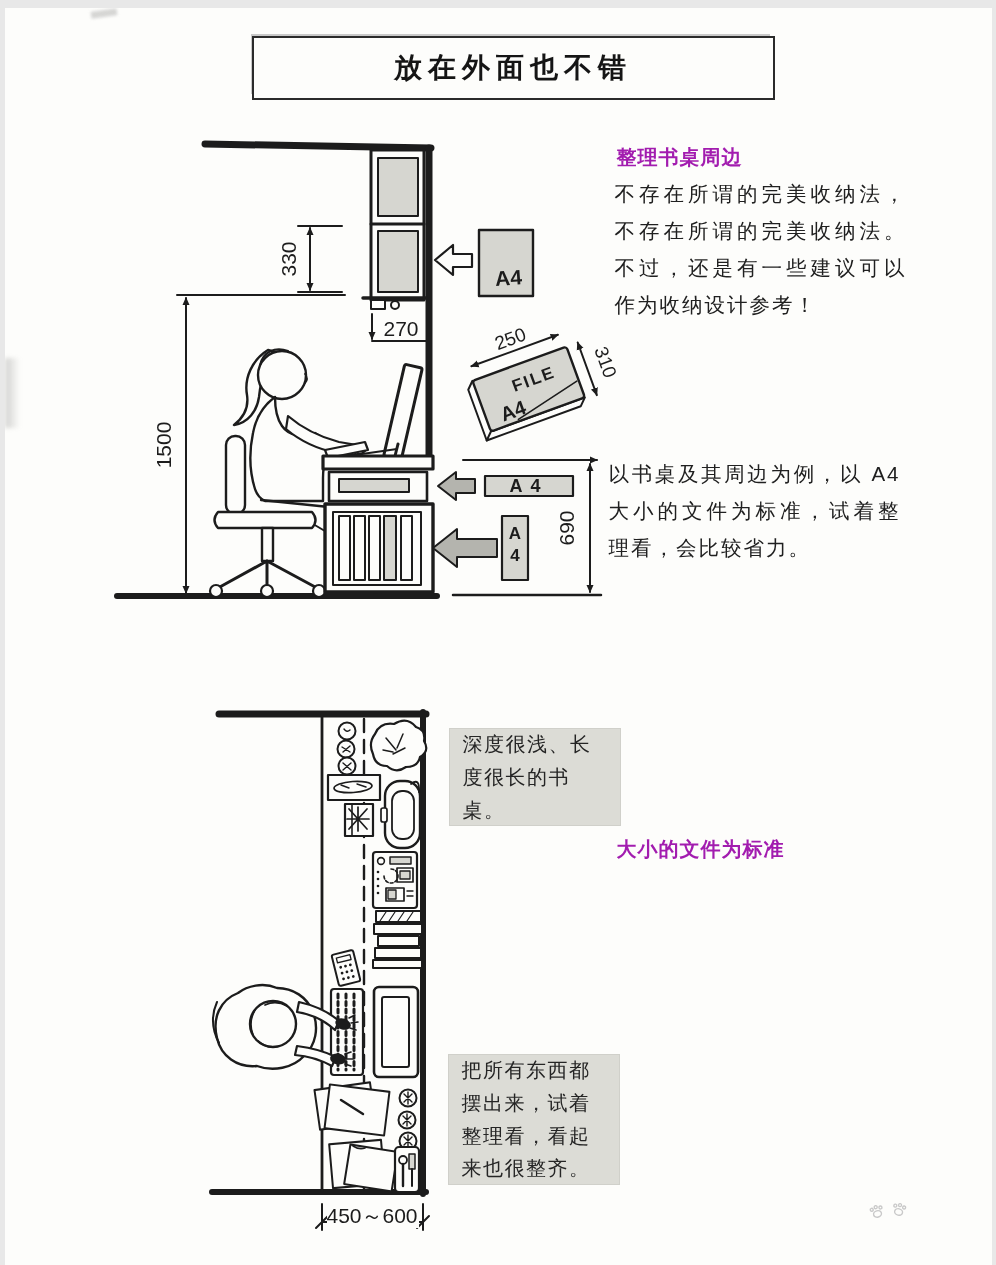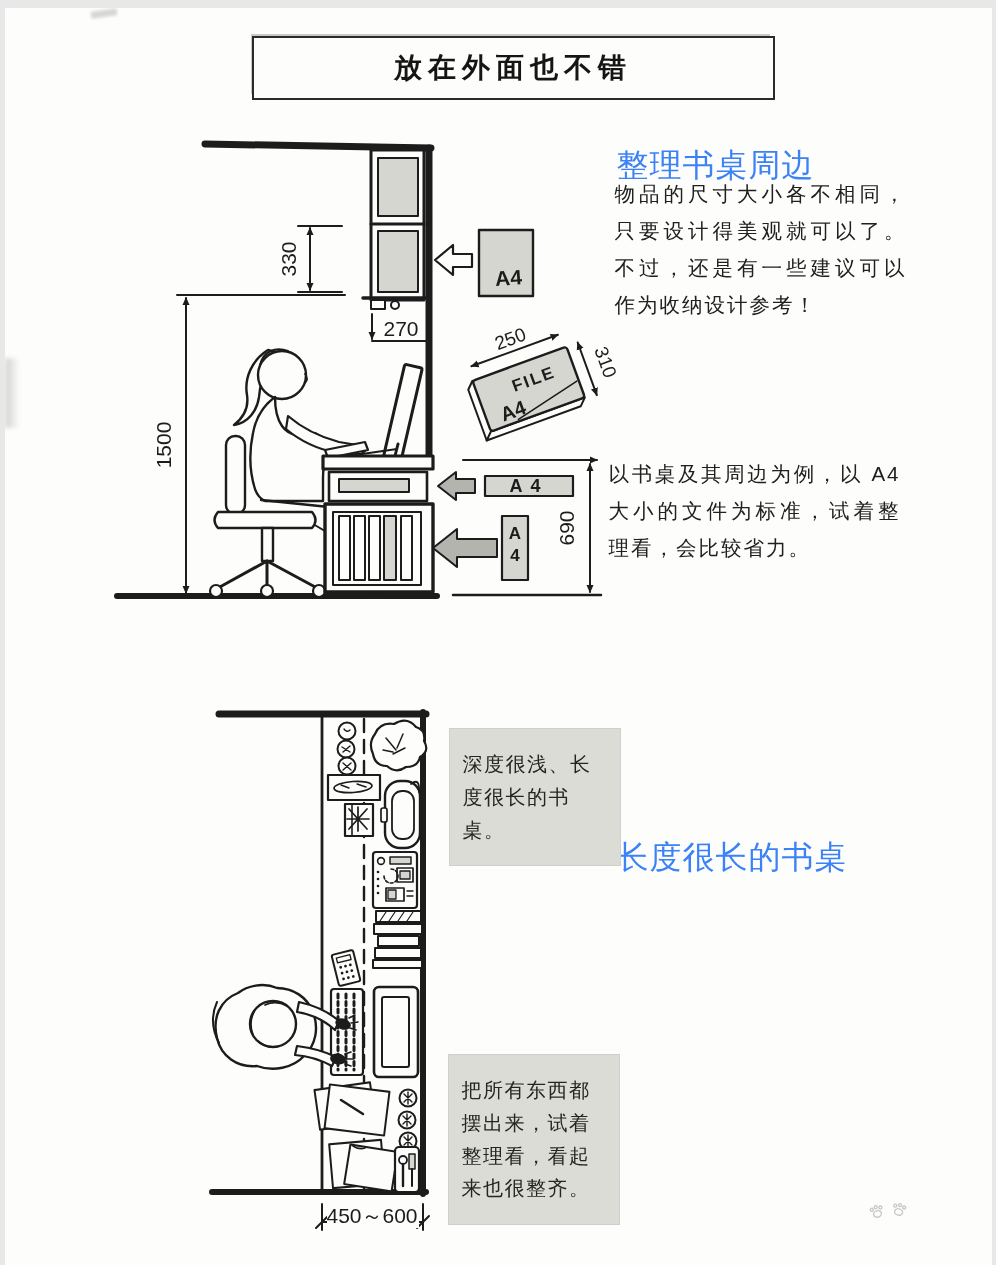--- a/index.html
+++ b/index.html
@@ -10,28 +10,28 @@
   }
   .abs { position:absolute; }
   .title-box {
     left:247px; top:28px; width:523px; height:64px;
     border:2.5px solid #2b2b2b; display:flex; align-items:center; justify-content:center;
     box-shadow:-3px -4px 0 -2px #c9c9c9;
   }
   .title-box .t {
     font-size:28px; font-weight:bold; letter-spacing:6px; color:#151515;
   }
-  .h1 { font-size:32px; font-weight:normal; letter-spacing:1px; color:#3b82f6; }
+  .h1 { font-size:20px; font-weight:bold; letter-spacing:1px; color:#a21caf; }
   .para {
     font-size:20.5px; line-height:1.8; letter-spacing:2px; color:#202020;
     text-align:justify;
   }
   .callout {
     background:#dcdcd6; font-size:20px; line-height:1.64; letter-spacing:1.5px;
-    color:#252525; padding:20px 14px; box-shadow:0 0 0 1px #d0d0ca inset;
+    color:#252525; padding:0 14px; box-shadow:0 0 0 1px #d0d0ca inset;
   }
   .watermark {
     left:836px; top:1206px; width:160px;
     font-size:27px; font-weight:bold; letter-spacing:3px;
     color:#f4f4f2;
     text-shadow:2px 3px 2px rgba(60,60,60,.72), 0 0 1px #a9a9a9;
     white-space:nowrap;
   }
   .paws { left:862px; top:1192px; }
   .smudge1 {
@@ -51,24 +51,24 @@
 <div class="page">
 
   <div class="abs smudge1"></div>
   <div class="abs smudge2"></div>
 
   <div class="abs title-box">
     <span class="t">放在外面也不错</span>
   </div>
 
   <div class="abs h1" style="left:612px; top:136px;">整理书桌周边</div>
-  <div class="abs para" style="left:610px; top:168px; width:292px;">物品的尺寸大小各不相同，只要设计得美观就可以了。不过，还是有一些建议可以作为收纳设计参考！</div>
+  <div class="abs para" style="left:610px; top:168px; width:292px;">不存在所谓的完美收纳法，不存在所谓的完美收纳法。不过，还是有一些建议可以作为收纳设计参考！</div>
   <div class="abs para" style="left:604px; top:448px; width:292px;">以书桌及其周边为例，以 A4 大小的文件为标准，试着整理看，会比较省力。</div>
 
-  <div class="abs h1" style="left:612px; top:828px;">长度很长的书桌</div>
+  <div class="abs h1" style="left:612px; top:828px;">大小的文件为标准</div>
 
   <div class="abs callout" style="left:444px; top:720px; width:172px;">深度很浅、长度很长的书桌。</div>
   <div class="abs callout" style="left:443px; top:1046px; width:172px;">把所有东西都摆出来，试着整理看，看起来也很整齐。</div>
 
   <svg class="abs" style="left:0; top:0;" width="996" height="1265" viewBox="0 0 996 1265">
     <defs>
       <marker id="da" markerWidth="9" markerHeight="10" refX="8" refY="5" orient="auto-start-reverse" markerUnits="userSpaceOnUse" viewBox="0 0 10 10">
         <path d="M0,1 L9,5 L0,9 Z" fill="#1c1c1c"></path>
       </marker>
     </defs>

